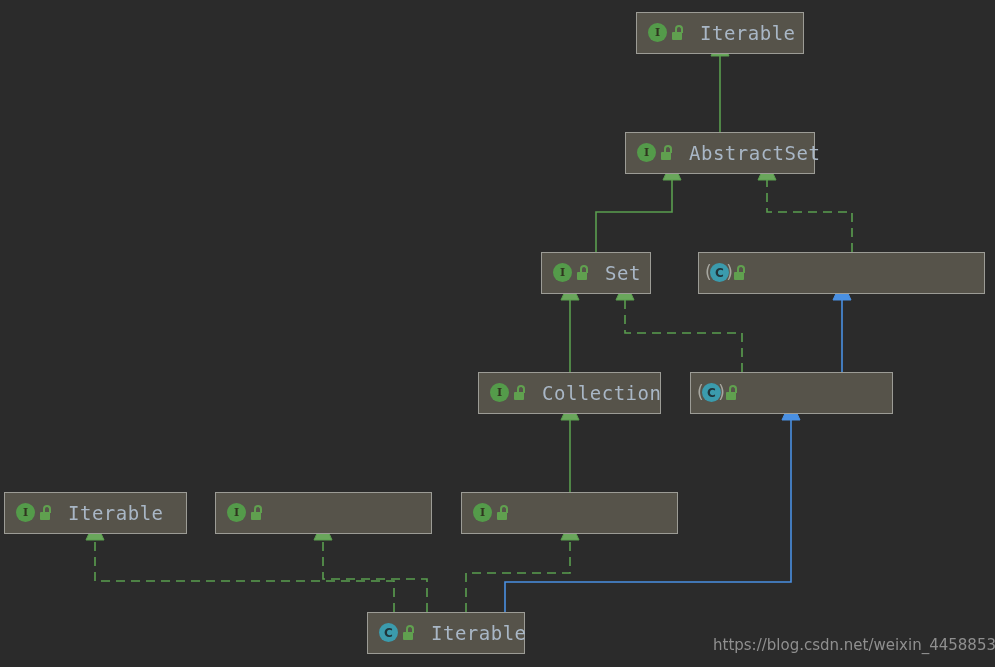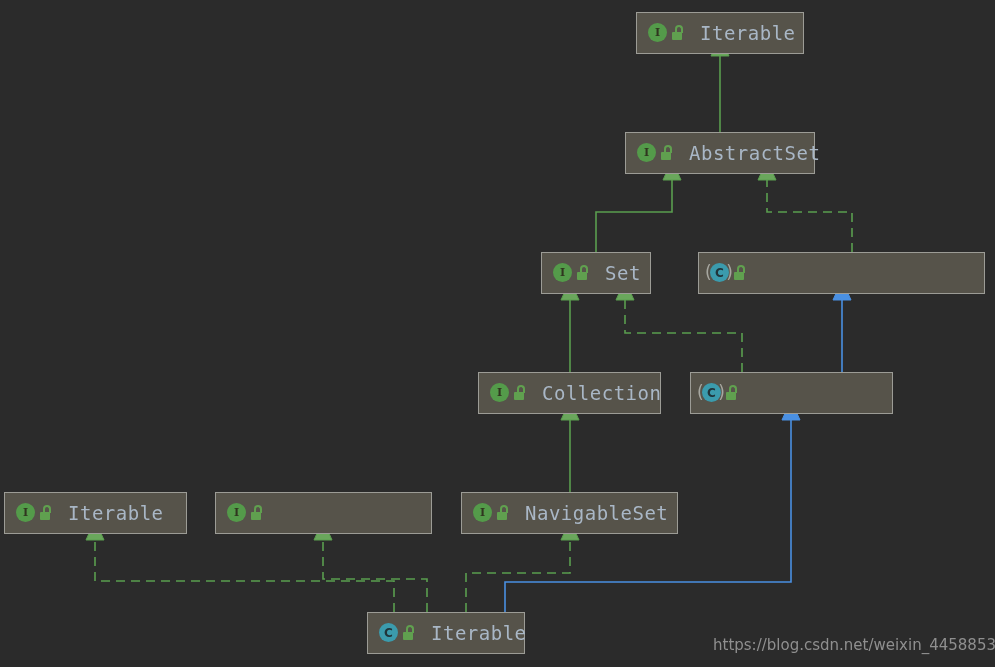--- a/index.html
+++ b/index.html
@@ -279,21 +279,20 @@
       <div class="node" style="left: 461px; top: 492px; width: 217px;">
         <span class="node-icons">
           <span class="type-icon iface">
             <span class="disc">I</span>
           </span>
           <span class="lock-icon">
             <span class="shackle"></span>
             <span class="body"></span>
           </span>
         </span>
-        <span class="node-label">NavigableSet</span>
       </div>
       <div class="node" style="left: 367px; top: 612px; width: 158px;">
         <span class="node-icons">
           <span class="type-icon cls">
             <span class="disc">C</span>
           </span>
           <span class="lock-icon">
             <span class="shackle"></span>
             <span class="body"></span>
           </span>

